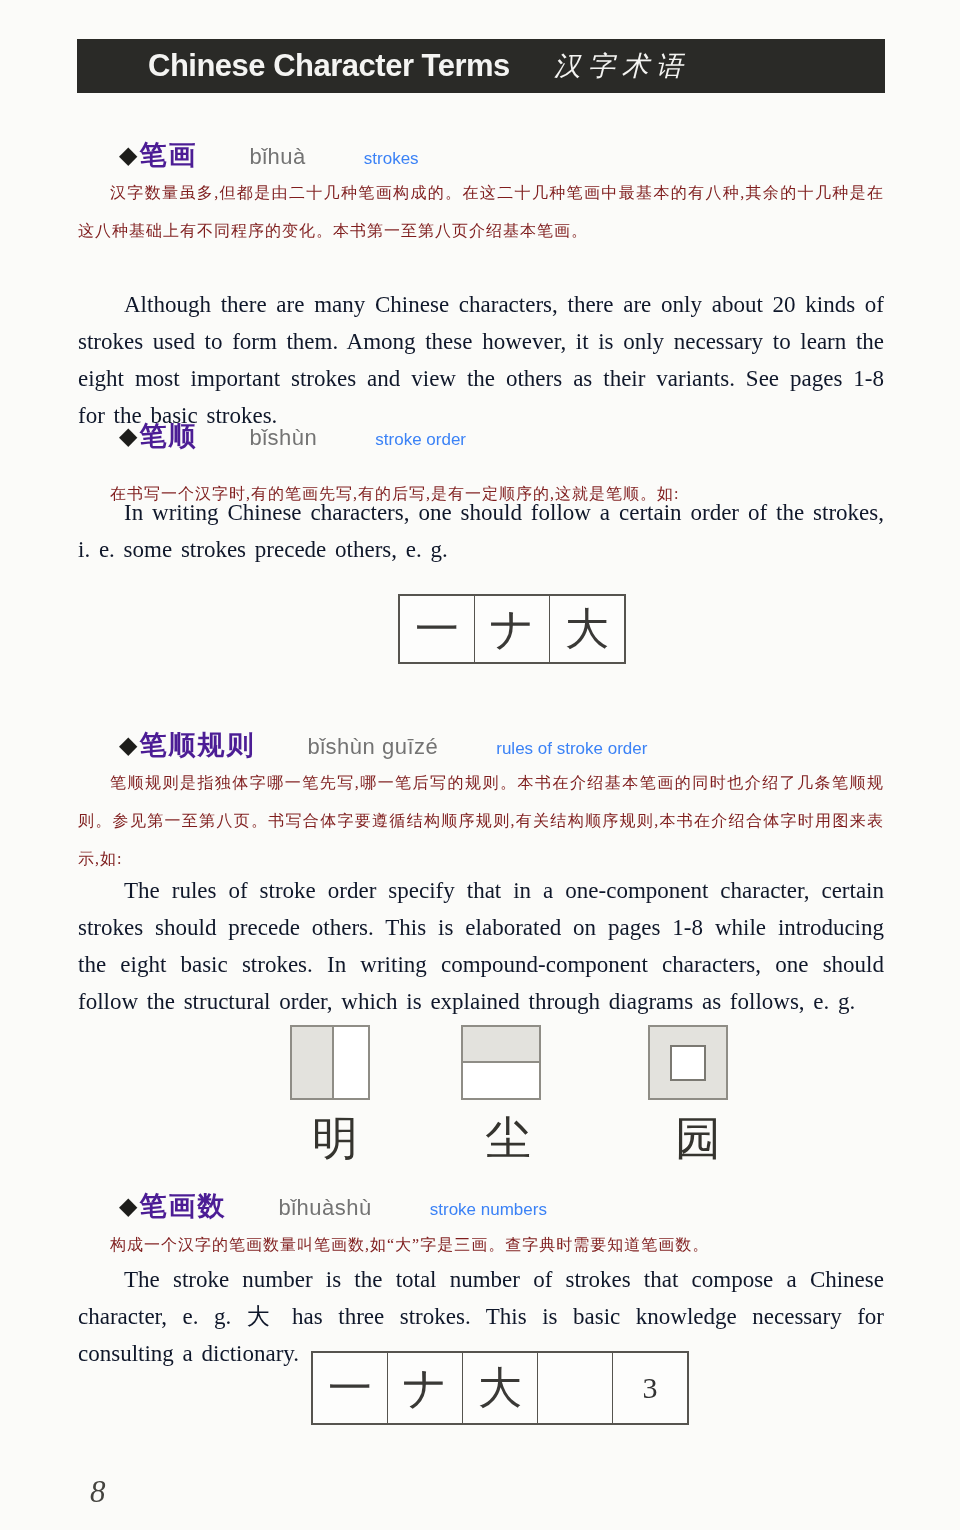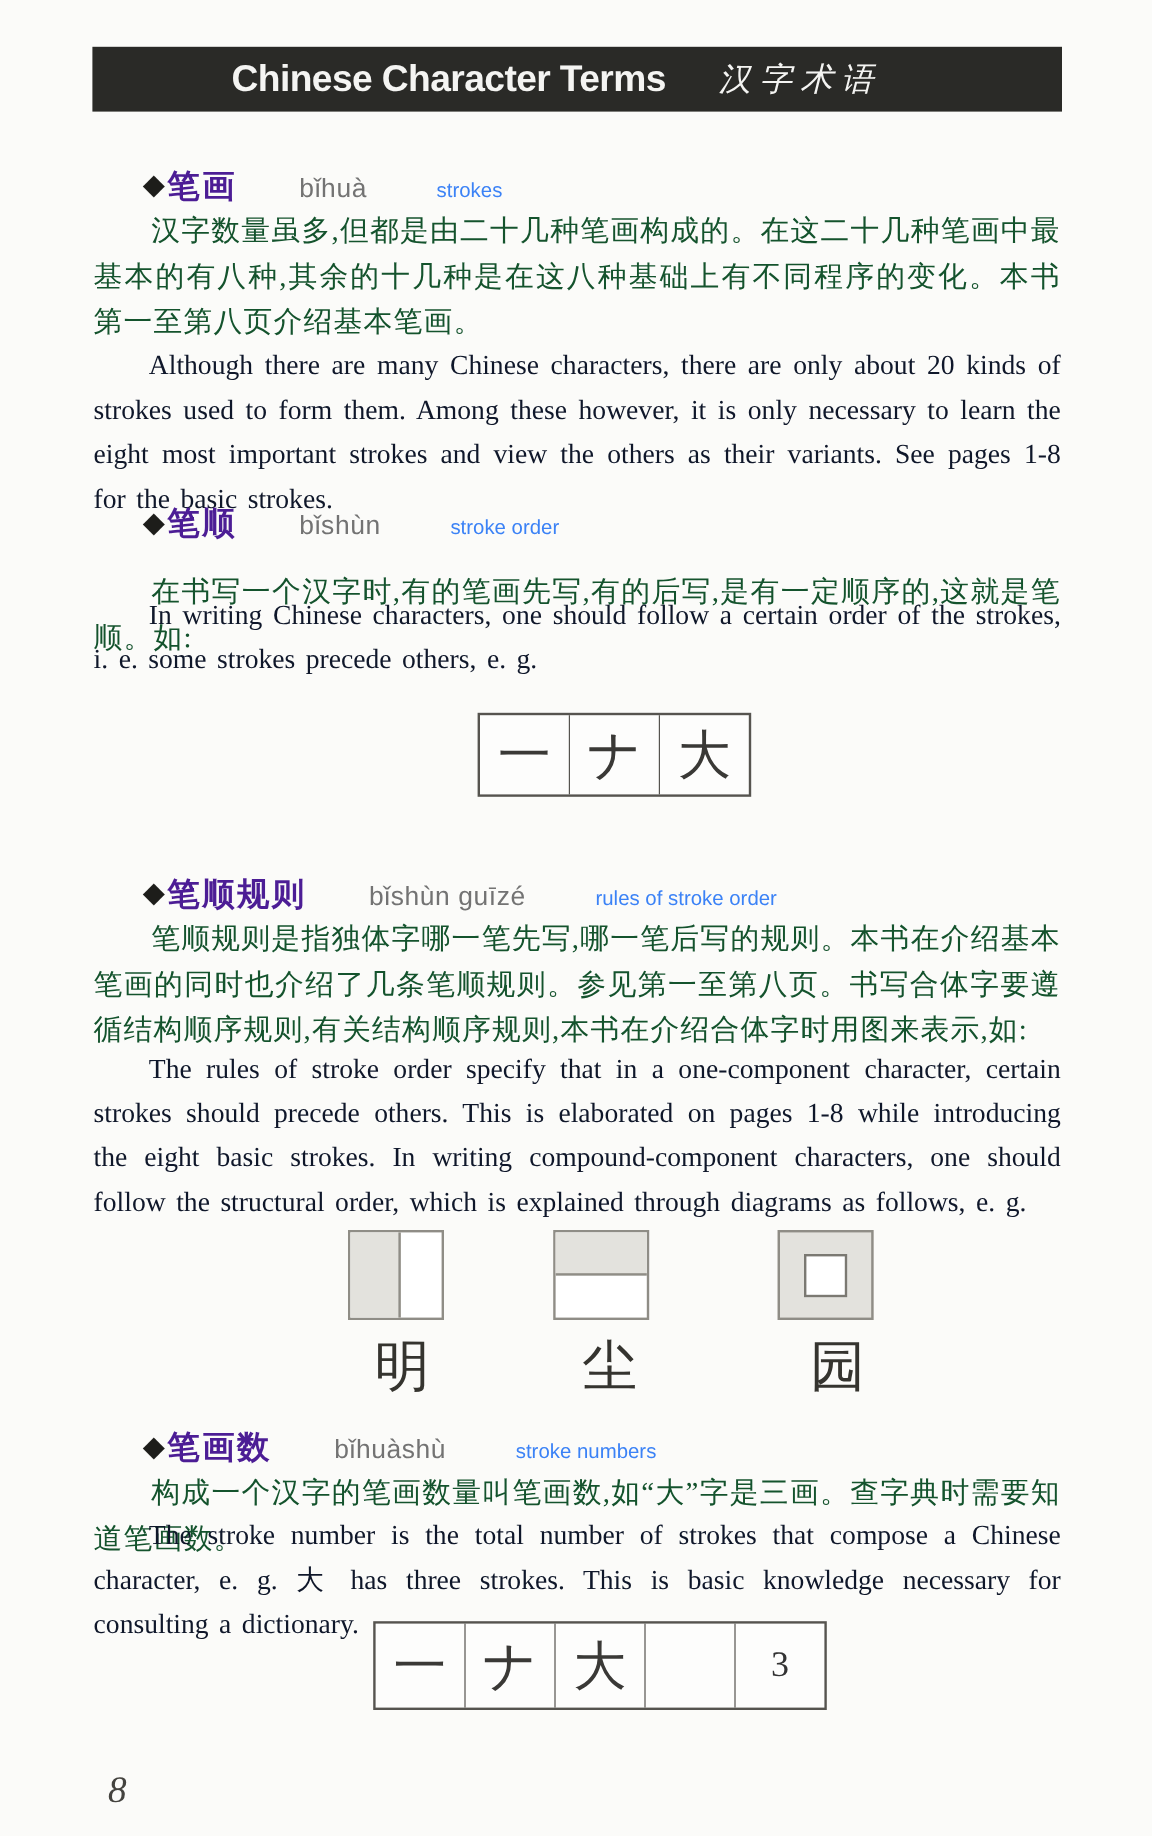--- a/index.html
+++ b/index.html
@@ -10,21 +10,21 @@
     font-family:"Liberation Serif", serif;
     color:#2b2b28;
     overflow:hidden;
     margin:0 auto;
   }
   
   .header-bar{
     position:absolute;left:77px;top:39px;width:808px;height:54px;
     background:#2a2a27;
     display:flex;align-items:center;
-    padding-left:116px;box-sizing:border-box;
+    padding-left:71px;box-sizing:border-box;
   }
   .header-title-en{
     font-family:"Liberation Sans", sans-serif;
     font-weight:bold;font-size:31px;color:#f4f4f2;letter-spacing:-0.5px;
   }
   .header-title-zh{
     font-family:Liberation Sans, sans-serif;
     font-style:italic;font-size:27px;color:#f4f4f2;
     margin-left:44px;letter-spacing:7px;
   }
@@ -40,21 +40,21 @@
   }
   .term-zh{font-size:27px;color:#4c1d95;letter-spacing:2px;font-weight:bold;}
   .term-pinyin{font-size:22px;color:#737373;margin-left:52px;letter-spacing:0.5px;}
   .term-en{font-size:17px;font-weight:normal;color:#3b82f6;margin-left:58px;letter-spacing:0px;}
   
   .para{
     position:absolute;left:78px;width:806px;
     text-align:justify;
   }
   .para.zh{
-    font-size:24px;line-height:38px;color:#14532d;
+    font-size:16px;line-height:38px;color:#7f1d1d;
     text-indent:2em;letter-spacing:1px;
     font-family:"Liberation Serif", serif;
   }
   .para.en{
     font-size:23px;line-height:37px;color:#0f172a;
     text-indent:2em;word-spacing:3px;
     font-family:"Liberation Serif", serif;
   }
   
   .stroke-table{

